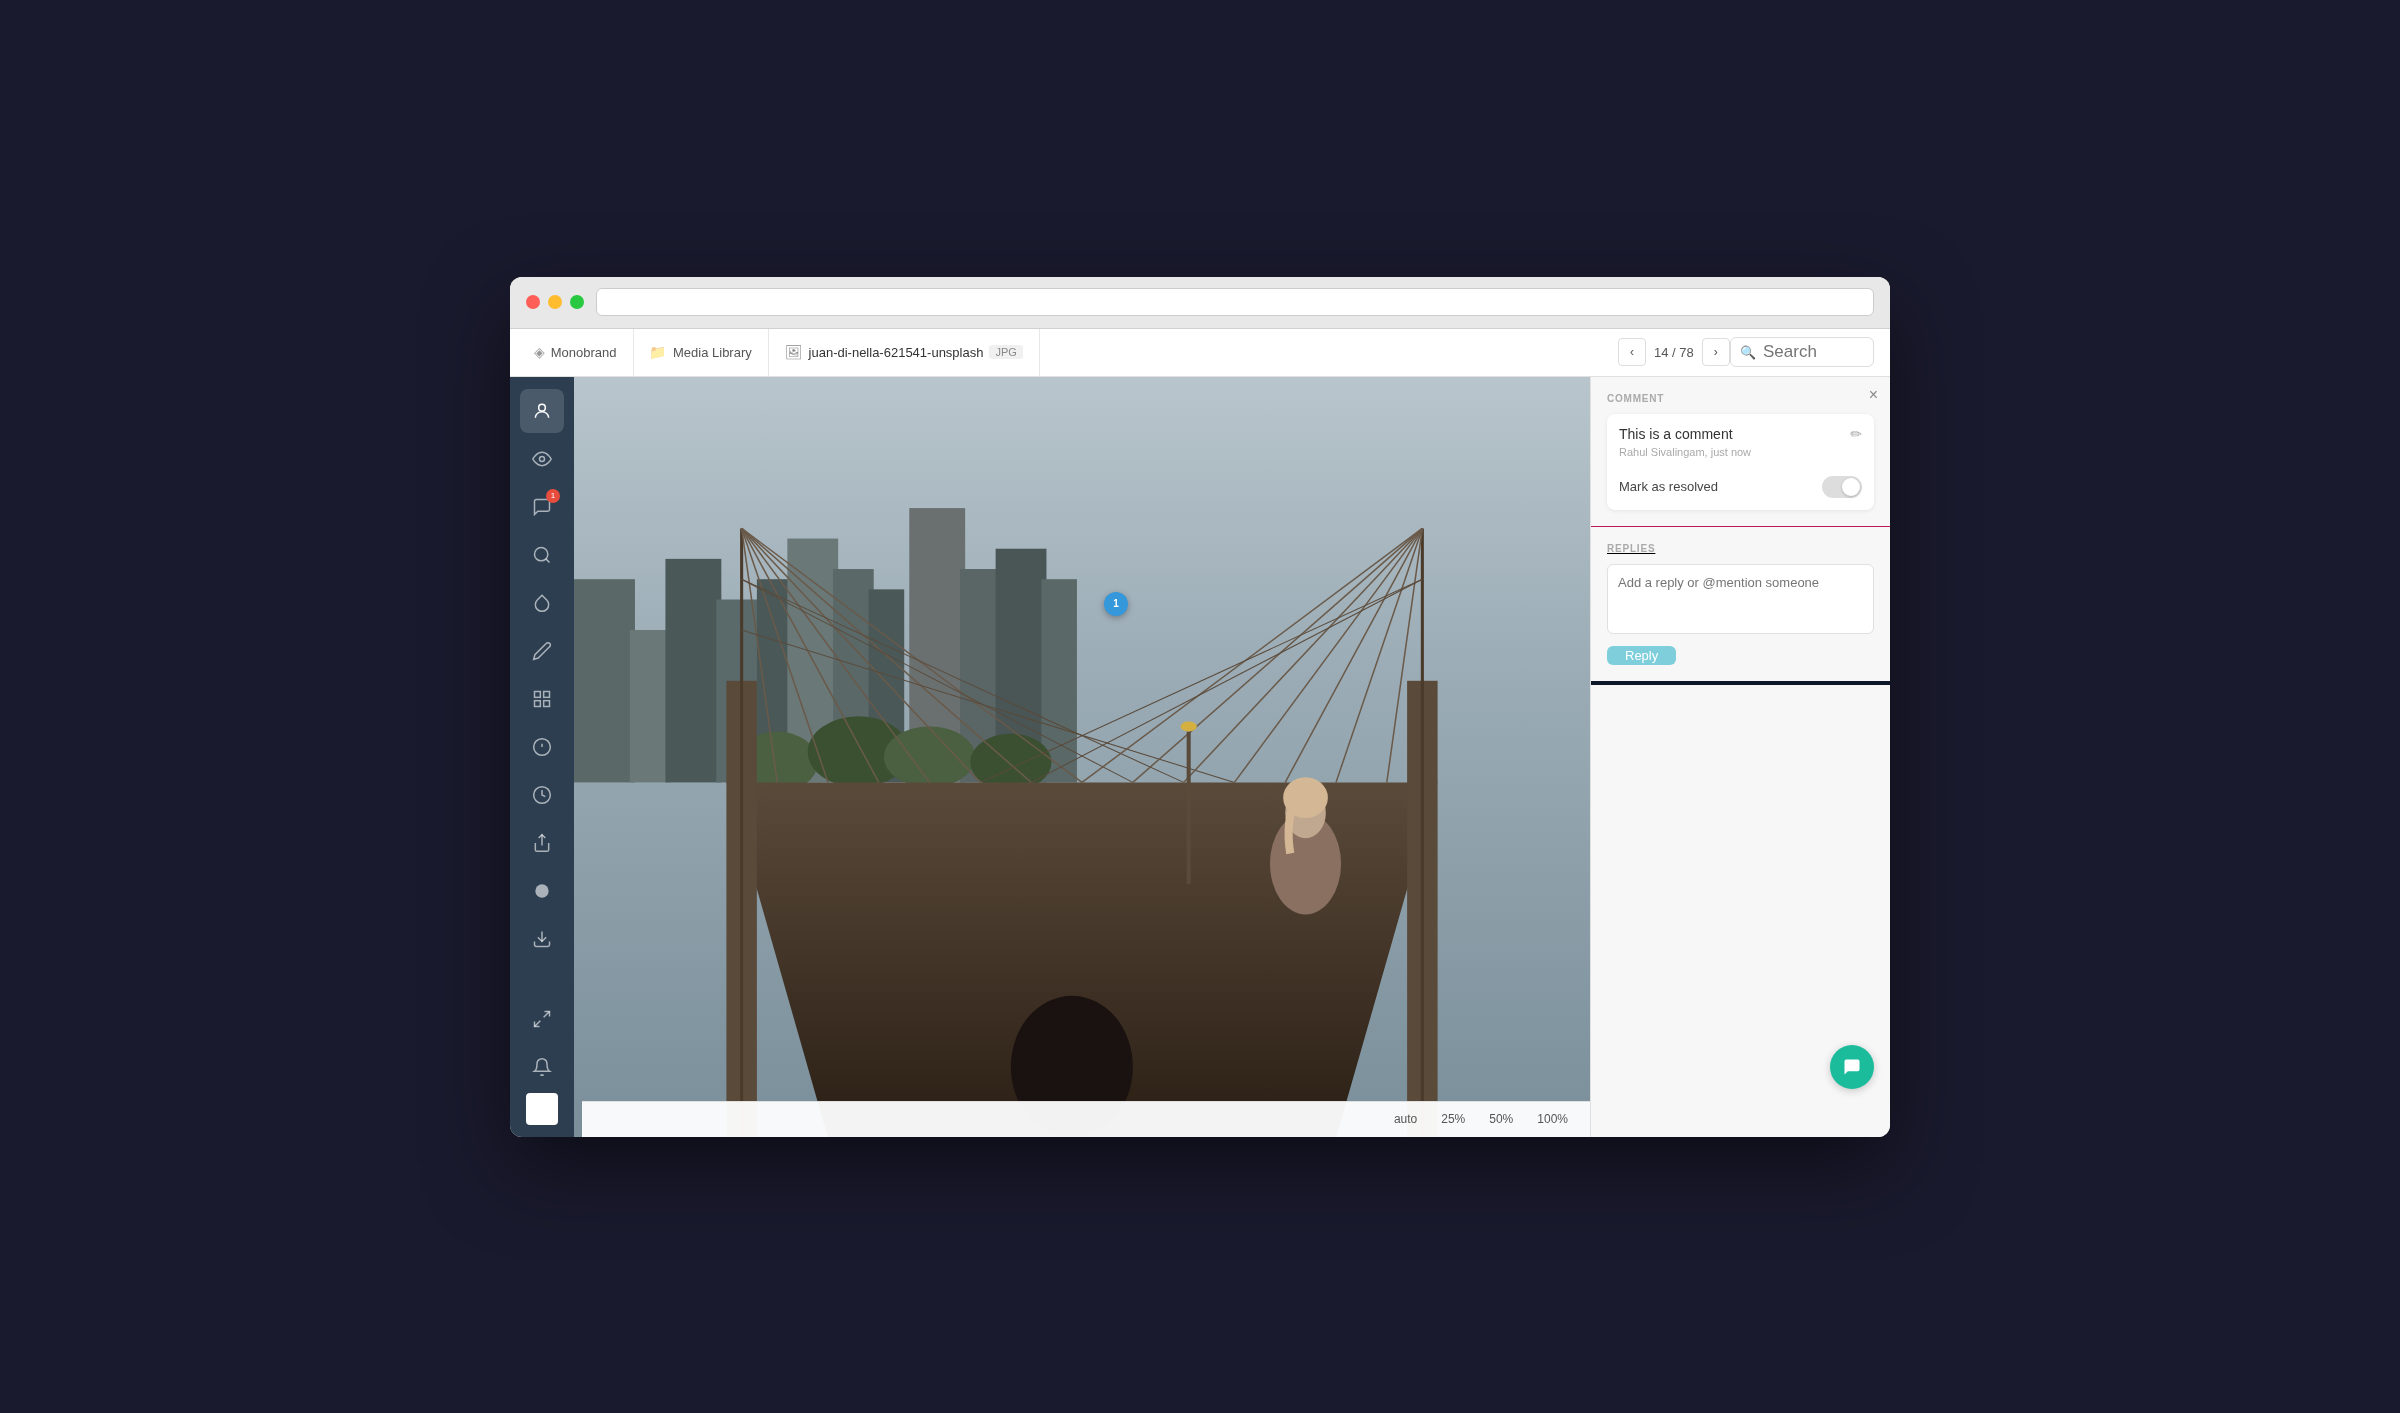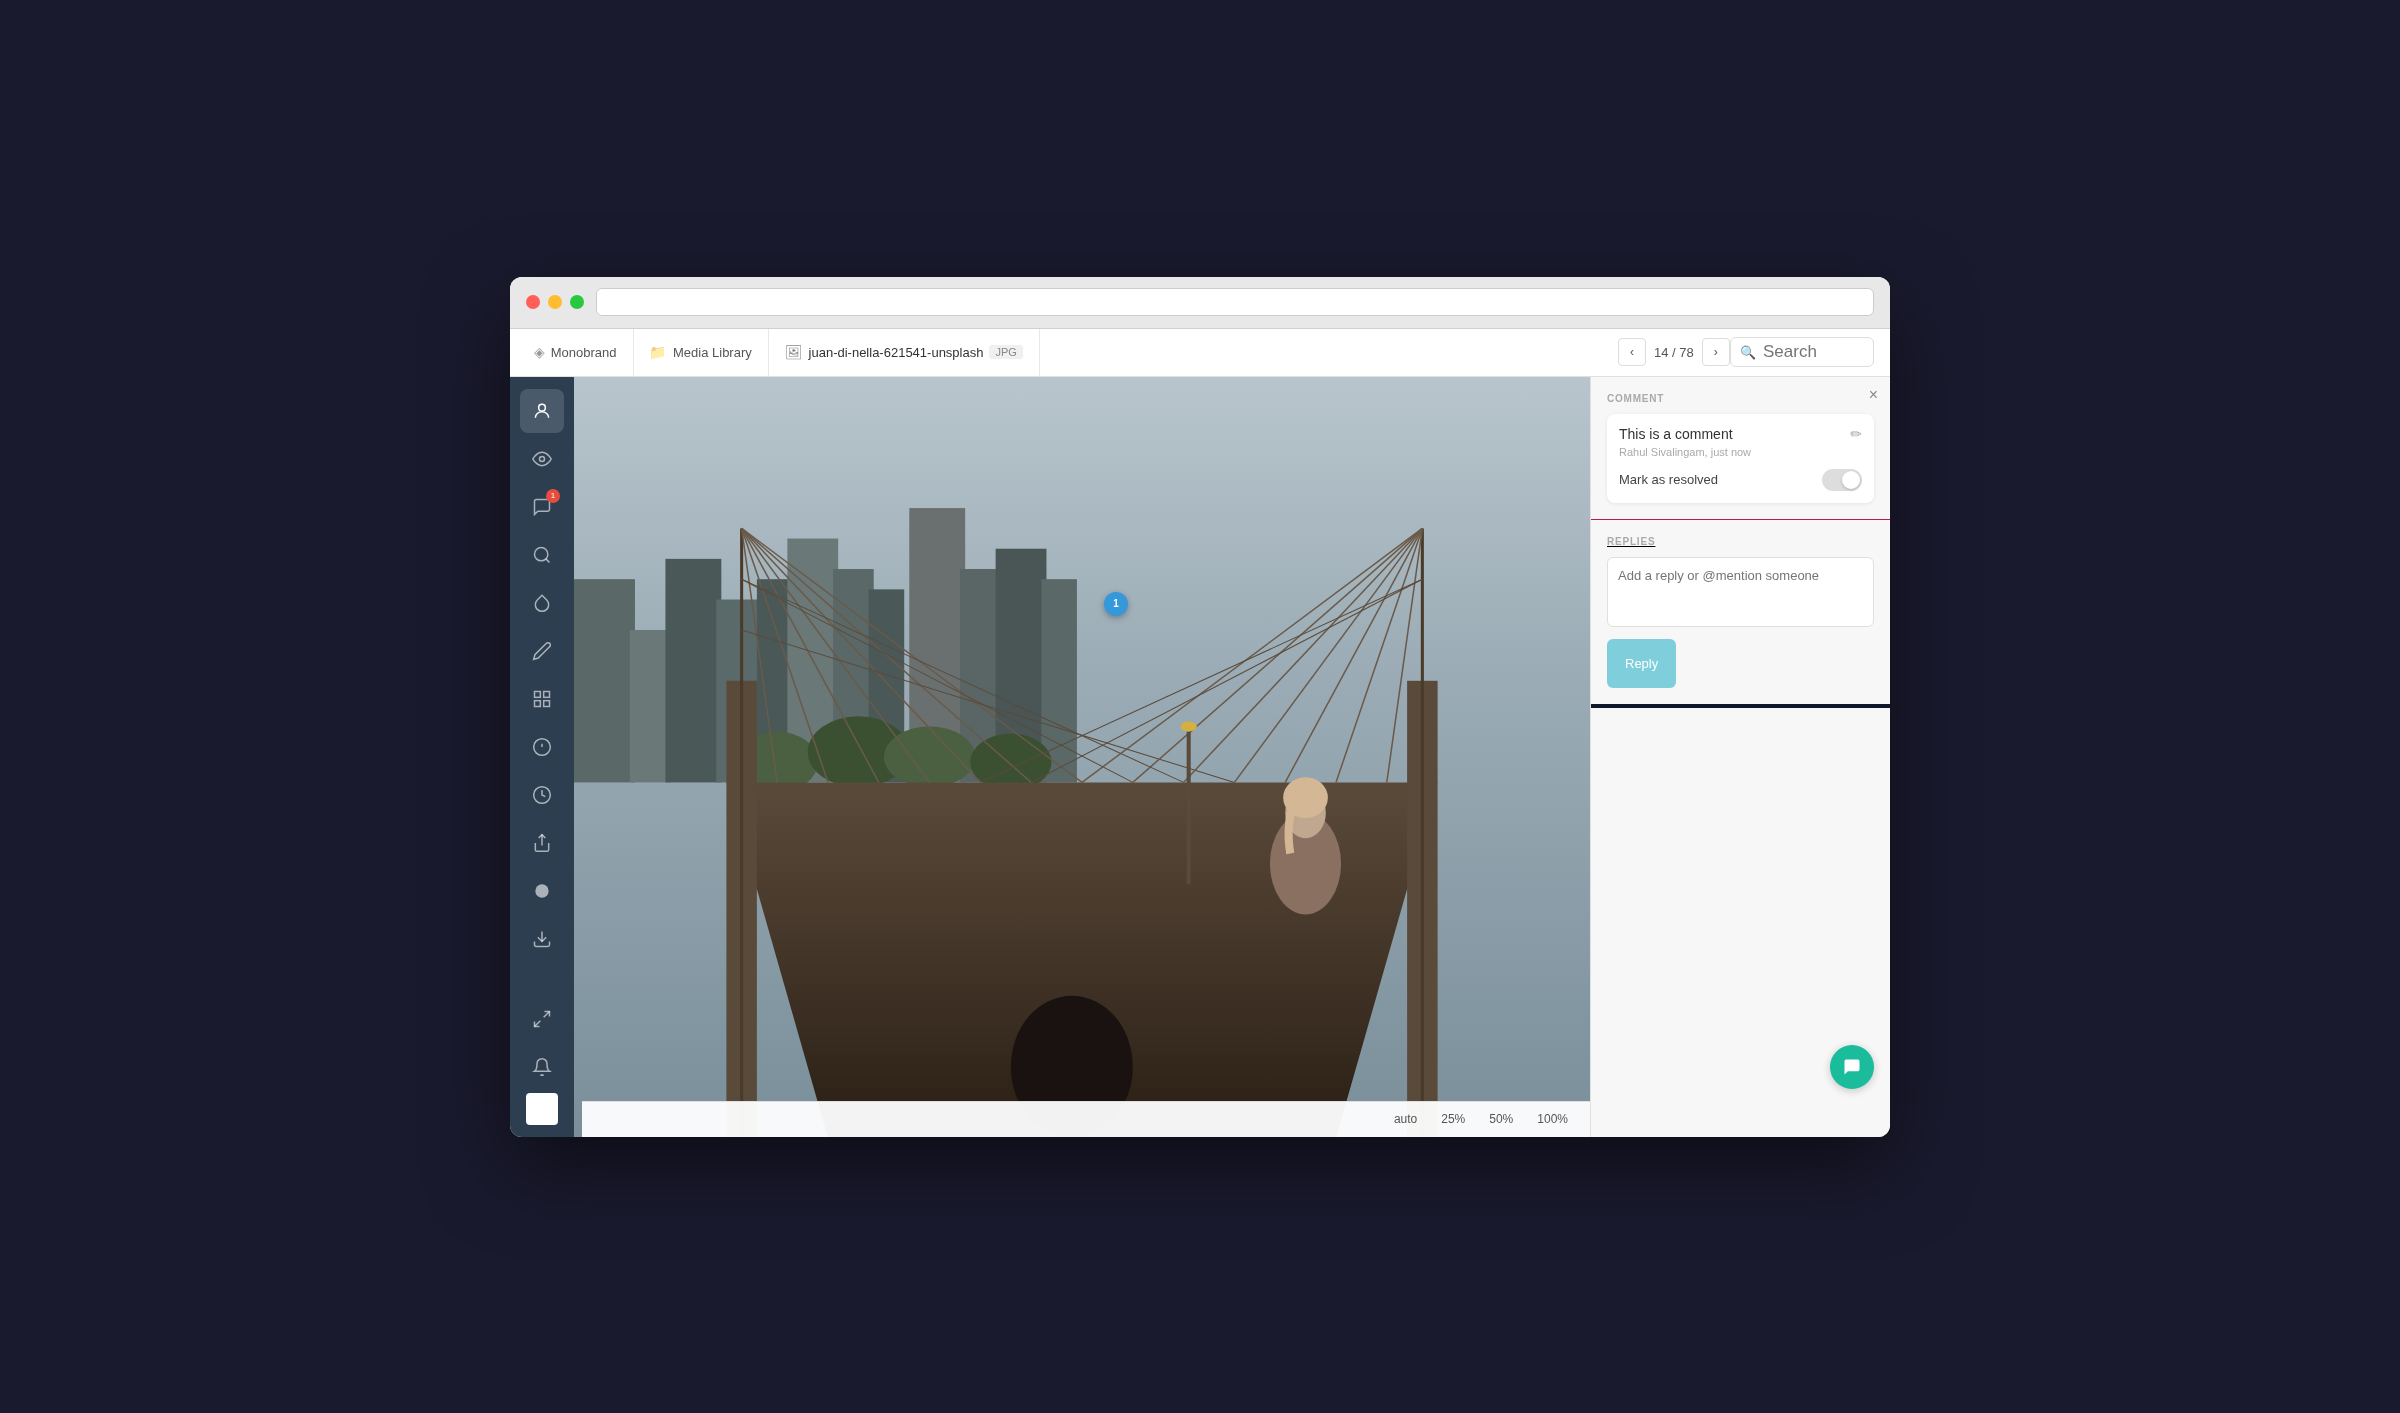--- a/index.html
+++ b/index.html
@@ -311,21 +311,21 @@
     .comment-meta {
       font-size: 11px;
       color: #aaa;
       margin-top: 4px;
     }
 
     .resolve-row {
       display: flex;
       align-items: center;
       justify-content: space-between;
-      margin-top: 11px;
+      margin-top: 18px;
     }
 
     .resolve-label {
       font-size: 13px;
       color: #444;
     }
 
     .toggle {
       width: 40px;
       height: 22px;
@@ -365,21 +365,21 @@
       outline: none;
       font-family: inherit;
     }
 
     .reply-btn {
       margin-top: 8px;
       background: #7ecfdb;
       color: white;
       border: none;
       border-radius: 6px;
-      padding: 17px 18px;
+      padding: 2px 18px;
       font-size: 13px;
       font-weight: 500;
       cursor: pointer;
     }
 
     .danger-section {
       padding: 16px;
     }
 
     .delete-btn {

